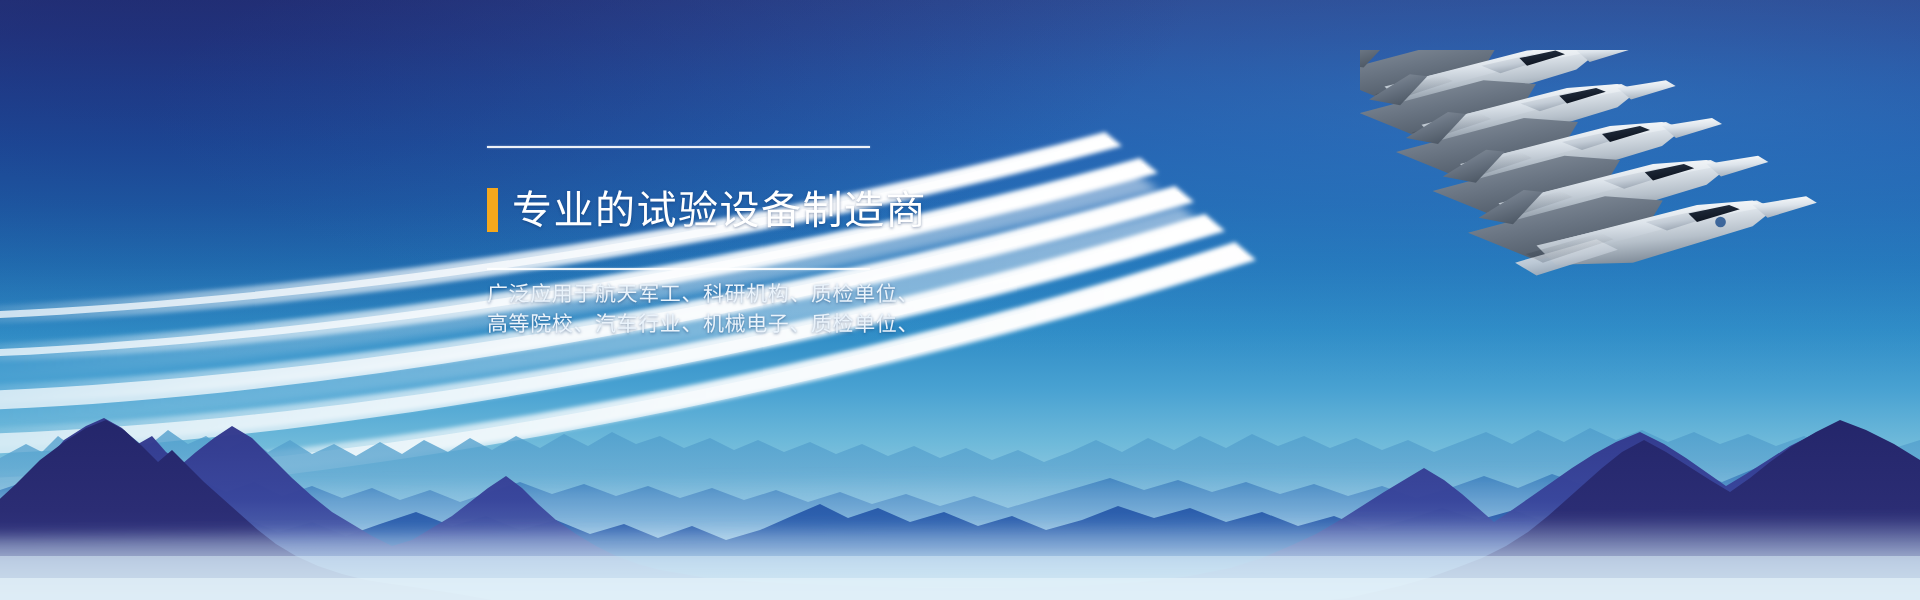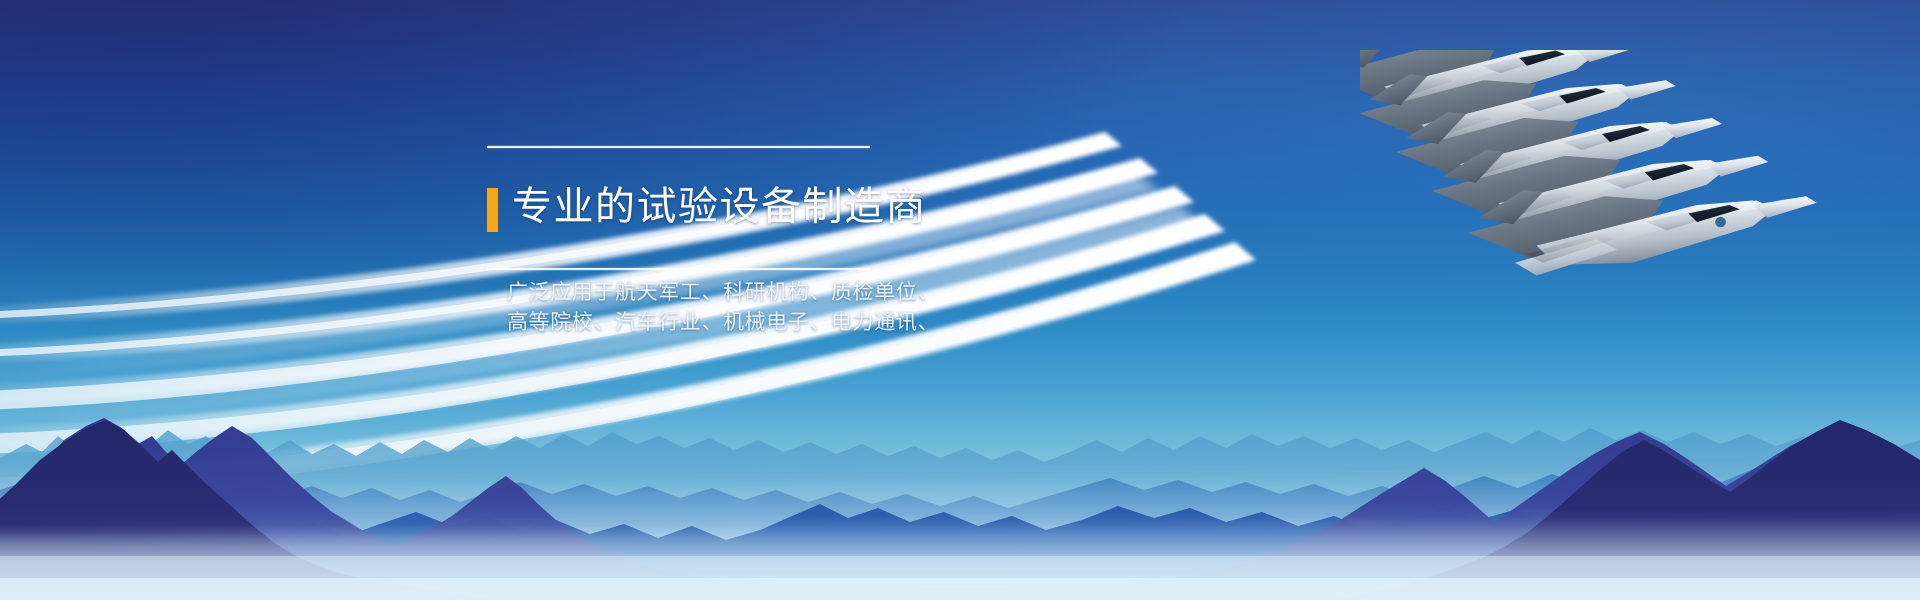--- a/index.html
+++ b/index.html
@@ -4,21 +4,21 @@
 <title>Banner</title>
 <style>
   html,body{margin:0;padding:0;background:#0d2b5e;}
   *{box-sizing:border-box;}
 
   #banner{
     position:relative;
     width:1920px;
     height:600px;
     overflow:hidden;
-    font-family:Liberation Mono, monospace;
+    font-family:Liberation Sans, sans-serif;
     background:#1b5ea8;
   }
 
   
   .sky{
     position:absolute; inset:0;
     background:
       linear-gradient(to bottom,
         #2b3c87 0%,
         #28408f 6%,
@@ -91,21 +91,21 @@
 
   .sub{
     margin-top:9px;
     color:#eaf3fb;
     font-size:21px;
     line-height:30px;
     letter-spacing:.6px;
     text-shadow:0 1px 3px rgba(10,45,95,.5);
     white-space:nowrap;
   }
-  .sub-line{display:block;margin-left:20px;}
+  .sub-line{display:block;}
 </style>
 </head>
 <body>
 
 <div id="banner">
 
   <div class="sky"></div>
   <div class="sky-warm"></div>
   <div class="sky-vig"></div>
 
@@ -372,18 +372,18 @@
 
     <div class="headline-row">
       <span class="accent-bar"></span>
       <h1 class="headline">专业的试验设备制造商</h1>
     </div>
 
     <div class="rule bottom"></div>
 
     <p class="sub">
       <span class="sub-line">广泛应用于航天军工、科研机构、质检单位、</span>
-      <span class="sub-line">高等院校、汽车行业、机械电子、电力通讯、</span>
+      <span class="sub-line">高等院校、汽车行业、机械电子、质检单位、</span>
     </p>
 
   </div>
 
 </div>
 
 </body></html>

